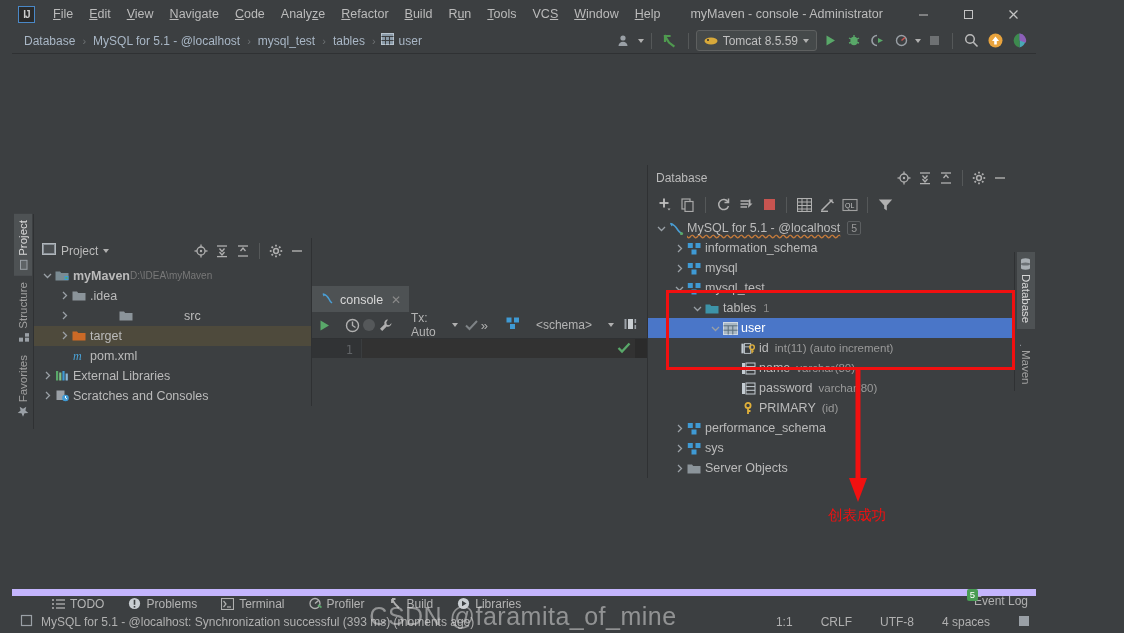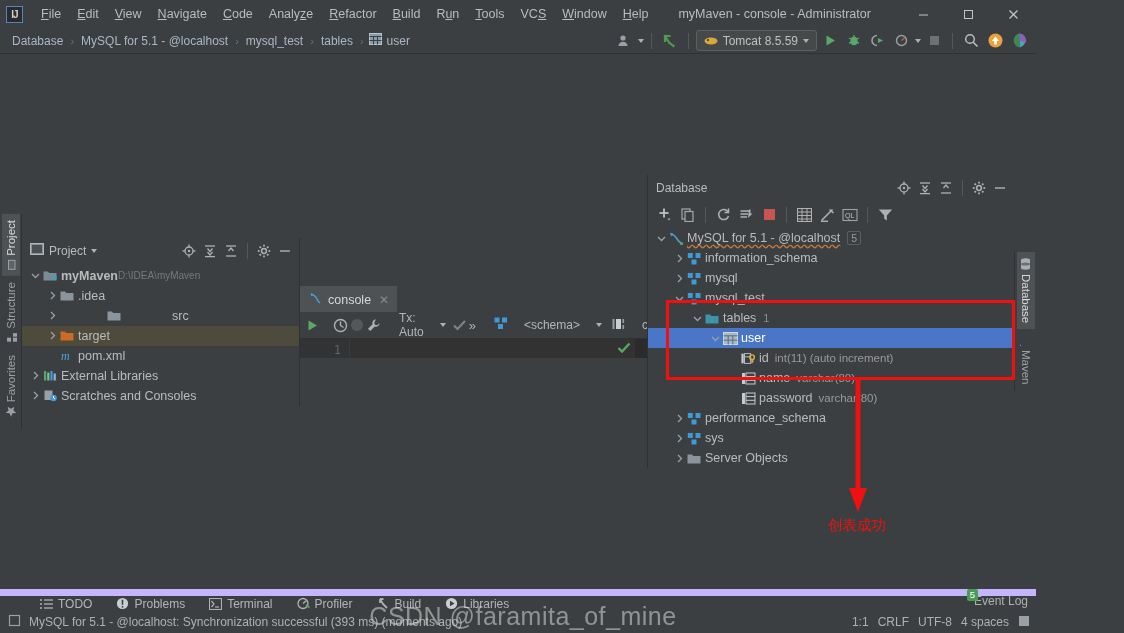--- a/index.html
+++ b/index.html
@@ -4,21 +4,21 @@
 <style>
   * { box-sizing: border-box; margin: 0; padding: 0; }
   html, body {
     width: 1124px; height: 633px;
     background: #3c3f41;
     font-family: "Liberation Sans", "DejaVu Sans", sans-serif;
     font-size: 12px;
     color: #bbbbbb;
     overflow: hidden;
   }
-  .app { position: relative; width: 1036px; height: 633px; display: flex; flex-direction: column; }
+  .app { position: relative; width: 1036px; height: 633px; display: flex; flex-direction: column; padding-left: 12px; }
 
   
   .menubar {
     height: 28px; background: #3c3f41; display: flex; align-items: center;
     padding-left: 6px; flex: 0 0 28px; position: relative;
   }
   .logo {
     width: 17px; height: 17px; border: 1px solid #4a88c7; background:#2b2b2b;
     display:flex; align-items:center; justify-content:center; margin-right: 10px;
     font-size: 10px; color: #cfcfcf; font-weight: bold; letter-spacing:-1px;
@@ -157,21 +157,21 @@
   
   .bottombar {
     height: 22px; flex: 0 0 22px; background: #3c3f41; display: flex; align-items: center;
     padding-left: 28px; gap: 0px; border-top: 7px solid #c4b5fd;
   }
   .bitem { display: flex; align-items: center; gap: 5px; font-size: 12px; color: #b4b4b4; padding: 0 12px; }
   .statusbar {
     height: 22px; flex: 0 0 22px; background: #3c3f41; display: flex; align-items: center;
     padding: 0 6px 0 8px; font-size: 12px; color: #b0b0b0; position: relative;
   }
-  .status-right { margin-left: auto; display: flex; align-items: center; gap: 9px; color: #b0b0b0; }
+  .status-right { margin-left: auto; display: flex; align-items: center; gap: 28px; color: #b0b0b0; }
   .evtlog-badge {
     background: #499c54; color: #fff; font-size: 9.5px; border-radius: 2px; padding: 0 3px;
     line-height: 12px; position: relative; top: -6px; margin-right: -8px;
   }
   .eventlog-wrap { position: absolute; right: 8px; top: -17px; display: flex; align-items: center; gap: 4px; }
   .watermark {
     position: absolute; left: 10px; right: 0; bottom: 2px; text-align: center;
     font-size: 25px; color: rgba(215,215,215,0.55); pointer-events: none;
     font-family: "Liberation Sans", sans-serif; letter-spacing: 0.5px;
   }
@@ -839,20 +839,31 @@
               <svg width="15" height="13" viewBox="0 0 15 13">
                 <rect x="1" y="1" width="3" height="11" fill="#c4ccd2"></rect>
                 <rect x="5" y="1" width="9" height="11" fill="none" stroke="#c4ccd2" stroke-width="1"></rect>
                 <line x1="5" y1="4.6" x2="14" y2="4.6" stroke="#c4ccd2"></line>
                 <line x1="5" y1="8.3" x2="14" y2="8.3" stroke="#c4ccd2"></line>
               </svg>
             </span>
             <span class="tlabel">password</span>
             <span class="tsub-light">varchar(80)</span>
           </div>
+          <div class="trow" style="padding-left: 80px;">
+            <span class="arrow spacer">›</span>
+            <span class="ico">
+              <svg width="15" height="13" viewBox="0 0 15 13">
+                <circle cx="7" cy="3.5" r="2.6" fill="none" stroke="#e0b03a" stroke-width="1.8"></circle>
+                <path d="M7 6 L7 12 M7 9 L9.5 9" stroke="#e0b03a" stroke-width="1.8"></path>
+              </svg>
+            </span>
+            <span class="tlabel">PRIMARY</span>
+            <span class="tsub-light">(id)</span>
+          </div>
           <div class="trow" style="padding-left: 26px;">
             <span class="arrow">
               <svg width="9" height="9" viewBox="0 0 9 9">
                 <path d="M3 1 L6.5 4.5 L3 8" fill="none" stroke="#9aa0a6" stroke-width="1.3"></path>
               </svg>
             </span>
             <span class="ico">
               <svg width="15" height="13" viewBox="0 0 15 13">
                 <rect x="0.8" y="1" width="5" height="5" fill="#3f9ad4"></rect>
                 <rect x="8.5" y="1" width="5" height="5" fill="#3f9ad4"></rect>

